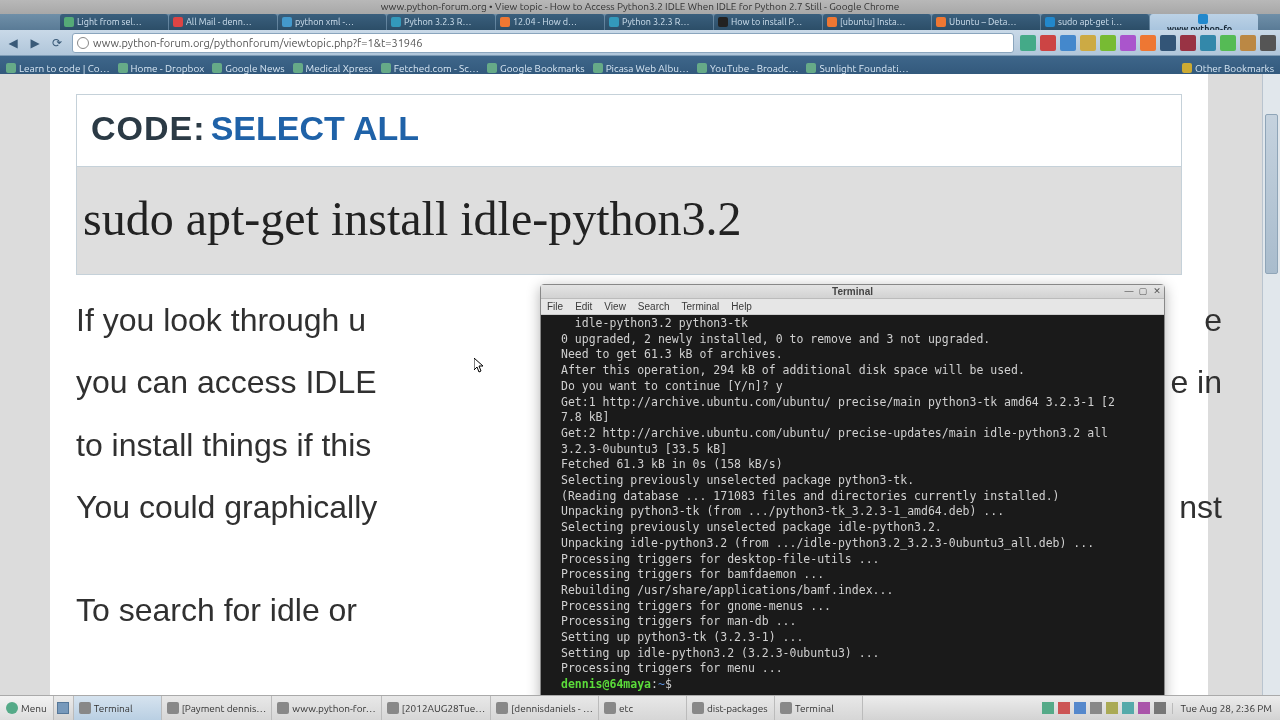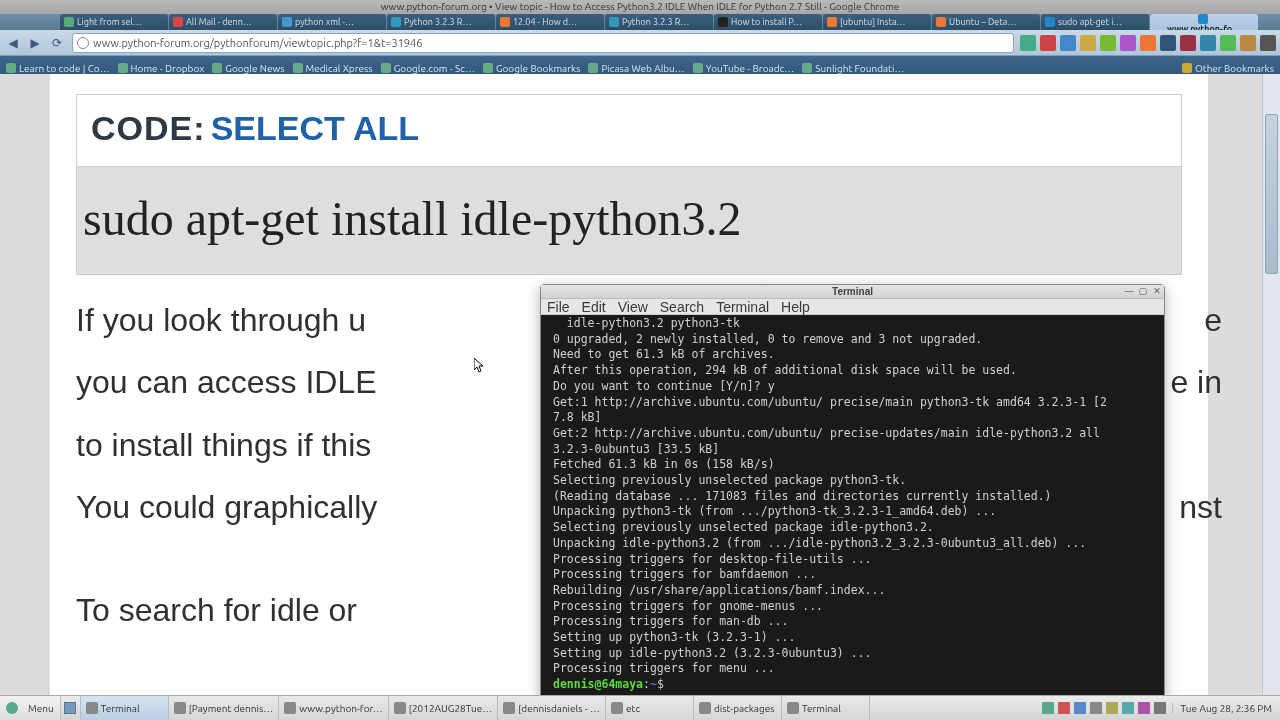--- a/index.html
+++ b/index.html
@@ -39,32 +39,32 @@
 .codehdr .sel { font-size: 34px; font-weight: bold; color: #1f62a8; margin-left: 2px; }
 .codebody { padding: 24px 14px 28px 6px; font-family: Liberation Serif, serif; font-size: 48px; color: #222; background: #dedede; white-space: nowrap; }
 .body-text { font-family: Arial; font-size: 32px; color: #303030; line-height: 1.95; margin-top: 14px; }
 
 
 .term { position: absolute; left: 540px; top: 284px; width: 625px; height: 420px; background: #dedede; border: 1px solid #888; border-radius: 4px; box-shadow: 0 3px 14px rgba(0,0,0,.3); font-family: sans-serif;}
 .term-title { height: 14px; background: linear-gradient(#e4e4e4,#d2d2d2); border-bottom:1px solid #bbb; display:flex; align-items:center; justify-content:center; position:relative;}
 .term-title span.t { font-size:10px; font-weight:bold; color:#444;}
 .term-title .wbtn { position:absolute; right:2px; top:1px; display:flex; gap:4px;}
 .term-title .wbtn i { width:10px; height:10px; font-size:9px; color:#555; font-style:normal; display:flex; align-items:center; justify-content:center;}
-.term-menu { height: 16px; display: flex; align-items: center; gap: 12px; padding: 0 6px; font-size: 14px; color: #3a3a3a; background:#e6e6e6; border-bottom:1px solid #ccc;}
-.term-body { background: #1a1a1a; color: #d0d0d0; font-family: "DejaVu Sans Mono","Courier New",monospace; font-size: 11.5px; line-height: 15.7px; padding: 1px 12px; height: calc(100% - 30px); overflow:hidden; white-space: pre; }
+.term-menu { height: 16px; display: flex; align-items: center; gap: 12px; padding: 0 6px; font-size: 10px; color: #3a3a3a; background:#e6e6e6; border-bottom:1px solid #ccc;}
+.term-body { background: #1a1a1a; color: #d0d0d0; font-family: "DejaVu Sans Mono","Courier New",monospace; font-size: 11.5px; line-height: 15.7px; padding: 1px 20px; height: calc(100% - 30px); overflow:hidden; white-space: pre; }
 .term-body .prompt { color: #5bdc3a; font-weight:bold;}
 .term-body .path { color:#5a8fdc;}
 
 
 .vscroll { position:absolute; top:74px; right:0; width:18px; bottom:25px; background:#e1e7ec; border-left:1px solid #b9c4cf;}
 .vscroll .thumb { position:absolute; left:2px; right:2px; top:40px; height:160px; background:linear-gradient(#c5d2de,#a9bccd); border:1px solid #8fa5b8; border-radius:2px;}
 
 
 .taskbar { position:absolute; left:0; right:0; bottom:0; height:25px; background:linear-gradient(#ececec,#d3d3d3); border-top:1px solid #aaa; display:flex; align-items:center; font-size:10px; color:#333; }
-.taskbar .menu-btn { display:flex; align-items:center; gap:10px; padding:0 6px; height:100%; border-right:1px solid #bbb; background:linear-gradient(#f3f3f3,#ddd);}
+.taskbar .menu-btn { display:flex; align-items:center; gap:3px; padding:0 6px; height:100%; border-right:1px solid #bbb; background:linear-gradient(#f3f3f3,#ddd);}
 .taskbar .tasks { display:flex; height:100%; align-items:stretch; flex:1; overflow:hidden;}
 .taskbar .task { display:flex; align-items:center; gap:3px; padding:0 5px; border-right:1px solid #bbb; min-width:88px; background:linear-gradient(#e8e8e8,#d6d6d6);}
 .taskbar .task.active { background:linear-gradient(#d6e3ef,#b9cfe3);}
 .taskbar .task .ico { width:12px; height:12px; background:#888; border-radius:2px;}
 .taskbar .tray { display:flex; align-items:center; gap:4px; padding:0 6px;}
 .taskbar .tray span { width:12px; height:12px; }
 .taskbar .clock { padding:0 8px; border-left:1px solid #bbb; white-space:nowrap;}
 
 .cursor { position:absolute; left:474px; top:358px; width:12px; height:16px; pointer-events:none;}
 .cursor svg { width:12px; height:16px;}
@@ -160,21 +160,21 @@
     <div class="bk">
       <span class="ico"></span>
       <span>Google News</span>
     </div>
     <div class="bk">
       <span class="ico"></span>
       <span>Medical Xpress</span>
     </div>
     <div class="bk">
       <span class="ico"></span>
-      <span>Google.com - Sc…</span>
+      <span>Fetched.com - Sc…</span>
     </div>
     <div class="bk">
       <span class="ico"></span>
       <span>Google Bookmarks</span>
     </div>
     <div class="bk">
       <span class="ico"></span>
       <span>Picasa Web Albu…</span>
     </div>
     <div class="bk">

